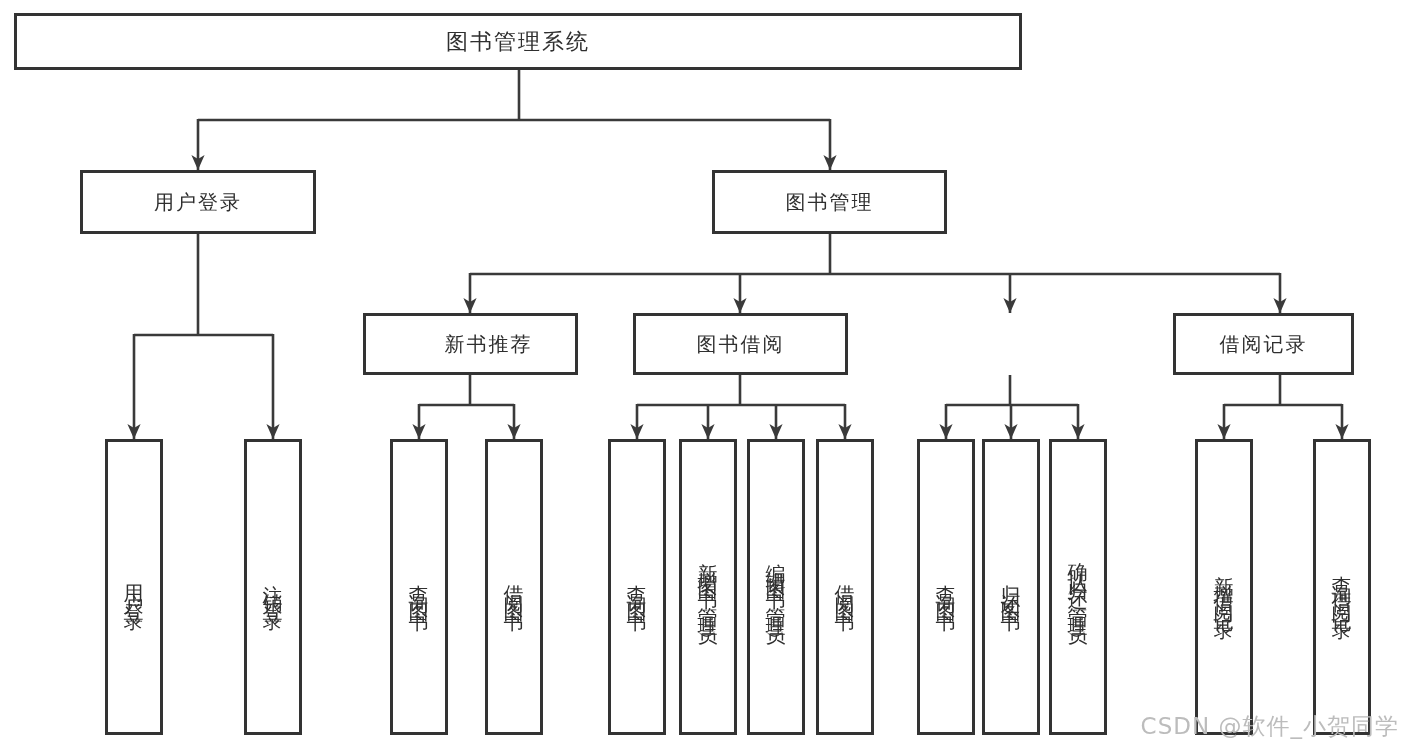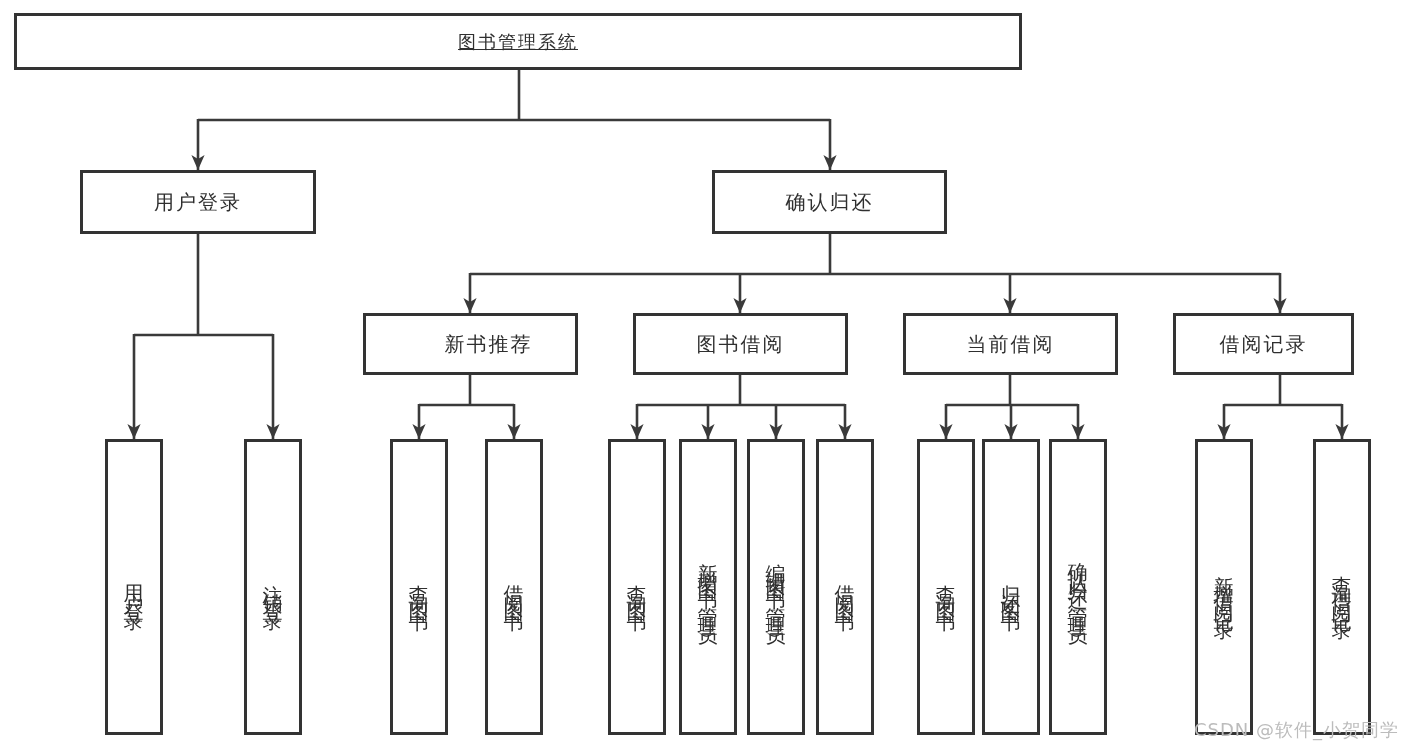--- a/index.html
+++ b/index.html
@@ -9,27 +9,27 @@
   }
   svg.wires{position:absolute;left:0;top:0;width:1405px;height:747px;}
   .cl{stroke:var(--line,#3a3a3a);stroke-width:2.6;fill:none;}
   .af{fill:var(--line,#3a3a3a);}
   .node{
     position:absolute;box-sizing:border-box;background:var(--box_fill,#ffffff);
     border:3px solid var(--box_border,#333333);color:var(--text,#2f2f2f);
     display:flex;align-items:center;justify-content:center;
   }
   .hbox{font-size:20px;letter-spacing:2px;white-space:nowrap;}
-  .root{font-size:18px;text-decoration:underline;}
+  .root{font-size:22px;}
   .vbox span{
     writing-mode:vertical-rl;text-orientation:mixed;
     font-size:20px;letter-spacing:9px;line-height:1;white-space:nowrap;
   }
   .watermark{
-    position:absolute;right:6px;bottom:5px;font-size:18px;letter-spacing:1px;
+    position:absolute;right:6px;bottom:5px;font-size:23px;letter-spacing:1px;
     color:var(--watermark,#bcbcbc);white-space:nowrap;
   }
 </style>
 </head>
 <body>
 
 <div class="stage">
 
   <svg class="wires" viewBox="0 0 1405 747" xmlns="http://www.w3.org/2000/svg">
     <defs>
@@ -75,25 +75,24 @@
 
     <line class="cl" x1="1280" y1="375" x2="1280" y2="405"></line>
     <line class="cl" x1="1224" y1="405" x2="1342" y2="405"></line>
     <line class="cl" x1="1224" y1="404" x2="1224" y2="439" marker-end="url(#arw)"></line>
     <line class="cl" x1="1342" y1="404" x2="1342" y2="439" marker-end="url(#arw)"></line>
   </svg>
 
   <div class="node hbox root" style="left:14px;top:13px;width:1008px;height:57px;">图书管理系统</div>
 
   <div class="node hbox" style="left:80px;top:170px;width:236px;height:64px;">用户登录</div>
-  <div class="node hbox" style="left:712px;top:170px;width:235px;height:64px;">确认归还</div>
+  <div class="node hbox" style="left:712px;top:170px;width:235px;height:64px;">图书管理</div>
 
   <div class="node hbox" style="left:363px;top:313px;width:215px;height:62px;padding-left:36px;">新书推荐</div>
   <div class="node hbox" style="left:633px;top:313px;width:215px;height:62px;text-align:center;">图书借阅</div>
-  <div class="node hbox" style="left:903px;top:313px;width:215px;height:62px;">当前借阅</div>
   <div class="node hbox" style="left:1173px;top:313px;width:181px;height:62px;">借阅记录</div>
 
   <div class="node vbox" style="left:105px;top:439px;width:58px;height:296px;">
     <span>用户登录</span>
     </div>
   <div class="node vbox" style="left:244px;top:439px;width:58px;height:296px;">
     <span>注销登录</span>
     </div>
 
   <div class="node vbox" style="left:390px;top:439px;width:58px;height:296px;">

